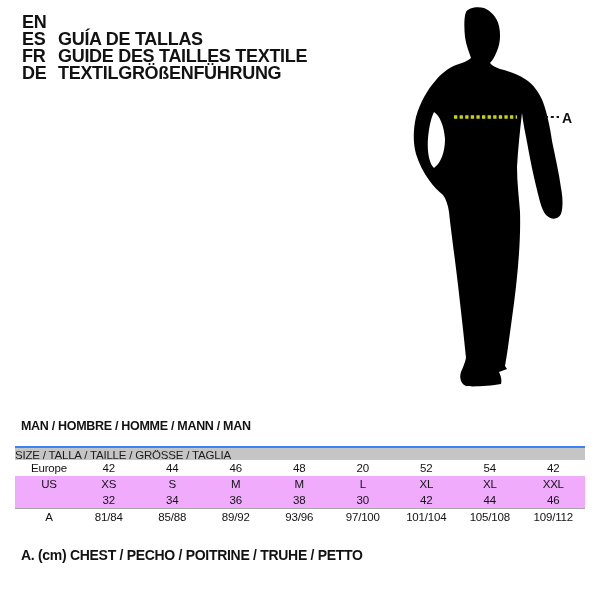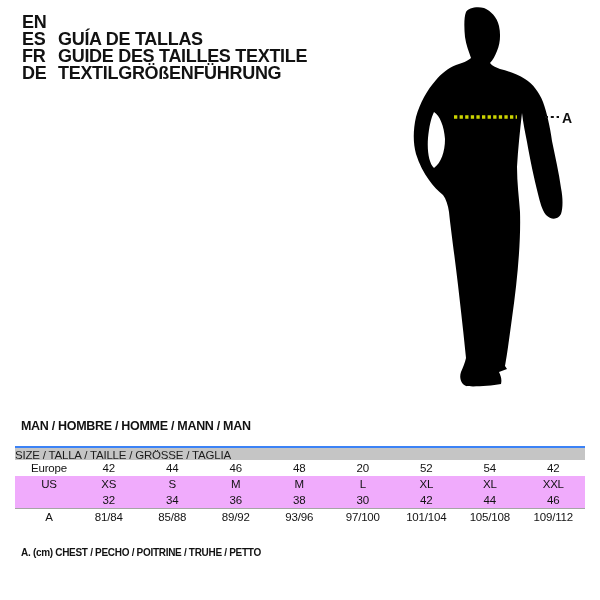--- a/index.html
+++ b/index.html
@@ -28,21 +28,21 @@
     border-top:2px solid #3b82f6;box-sizing:border-box;
     color:#1c1c1c;white-space:nowrap;}
   .t-row{display:grid;grid-template-columns:62px repeat(8,1fr);
     height:16px;line-height:16px;}
   .t-label{padding-left:6px;text-align:center;}
   .t-cell{text-align:center;}
   .row-stripe{background:#f0abfc;}
   .row-a{border-top:1px solid #a5a5a5;height:17px;line-height:16px;box-sizing:border-box;}
   
   .footnote{position:absolute;left:21px;top:547px;font-weight:bold;
-    font-size:10px;letter-spacing:-0.3px;white-space:nowrap;}
+    font-size:14px;letter-spacing:-0.3px;white-space:nowrap;}
 </style>
 </head>
 <body>
 
 <div class="page">
 
   <div class="lang-block">
     <div class="lang-row">
       <span class="lang-code">EN</span>
     </div>

